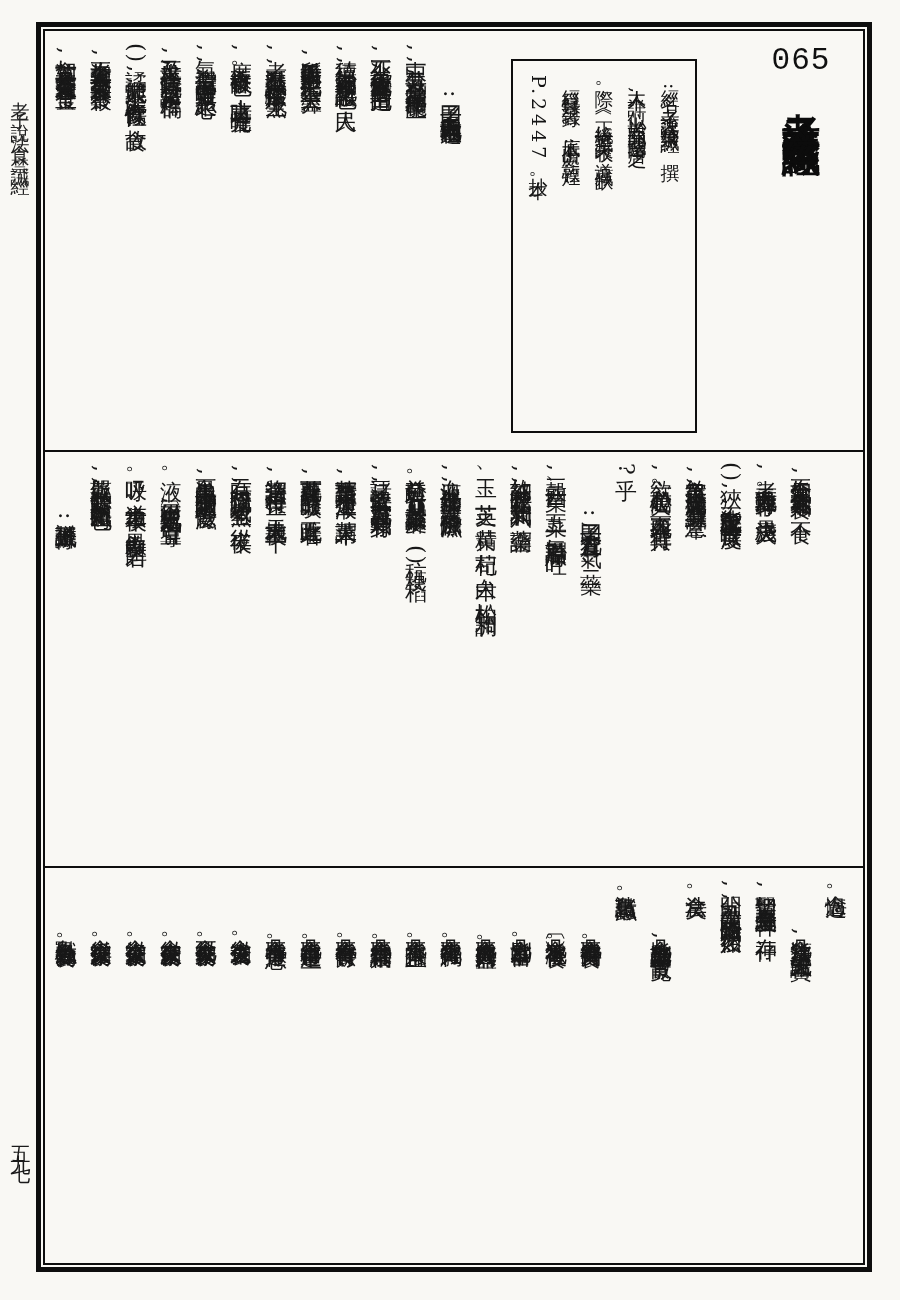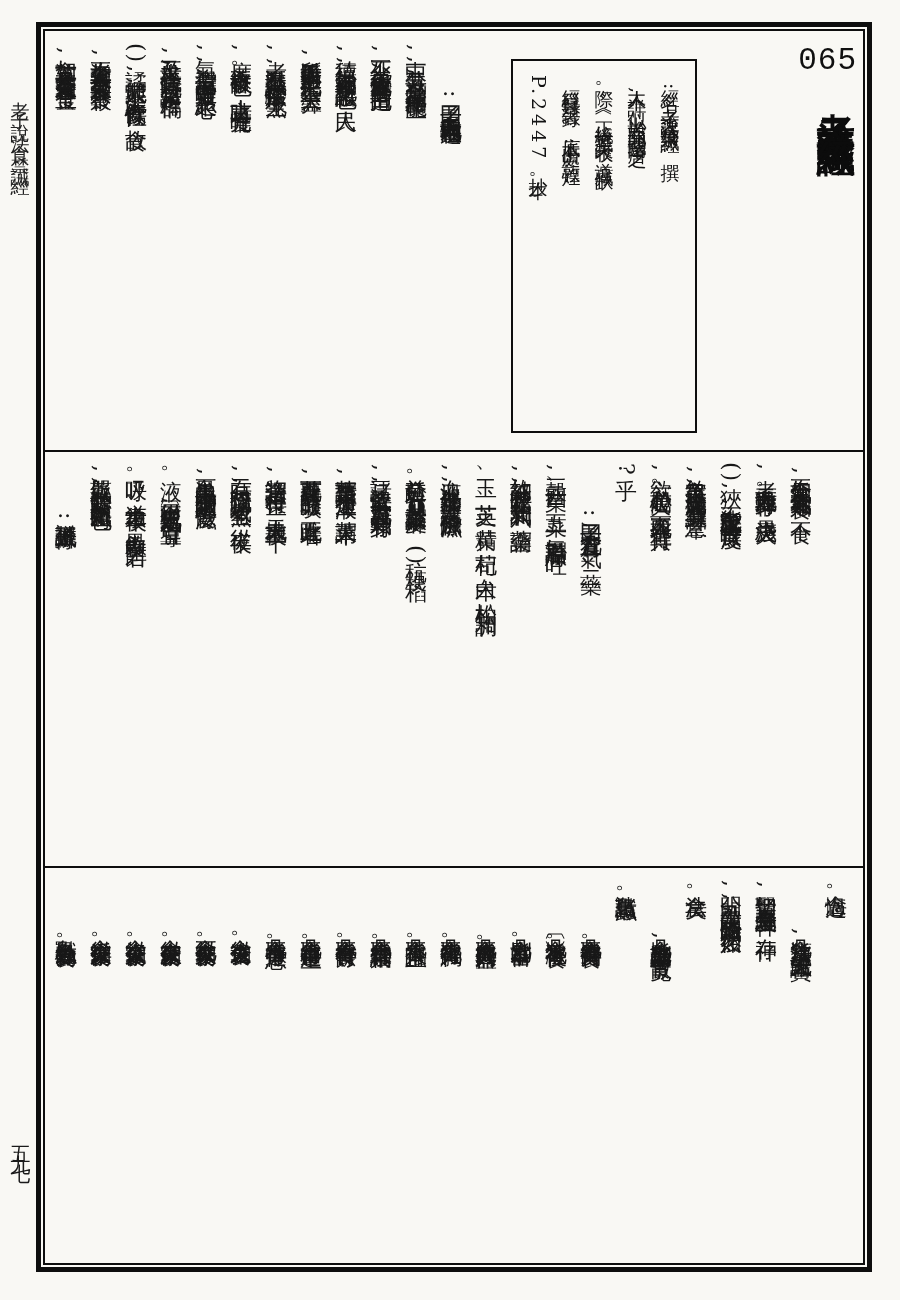--- a/index.html
+++ b/index.html
@@ -27,22 +27,22 @@
     font-size:22px;line-height:35px;letter-spacing:1px;
     white-space:nowrap;overflow:hidden;color:#181818;
   }
   .col.indent{text-indent:44px;}
   .colophon{
     width:186px;height:374px;border:2px solid #0e0e0e;box-sizing:border-box;
     margin:16px 48px 0 42px;padding:14px 8px;overflow:hidden;
   }
   .ccol{font-size:19px;line-height:33px;letter-spacing:4px;white-space:nowrap;overflow:hidden;}
   .header-group{
-    position:absolute;top:12px;right:6px;width:88px;
-    writing-mode:horizontal-tb;text-align:right;
+    position:absolute;top:12px;right:18px;width:88px;
+    writing-mode:horizontal-tb;text-align:center;
   }
   .doc-number{
     font-family:"Liberation Mono","DejaVu Sans Mono",monospace;
     font-size:31px;letter-spacing:1px;color:#101010;
   }
   .main-title{
     writing-mode:vertical-rl;text-orientation:mixed;
     display:inline-block;margin-top:5px;
     font-size:38px;font-weight:bold;letter-spacing:4px;line-height:1.12;color:#0c0c0c;
   }

